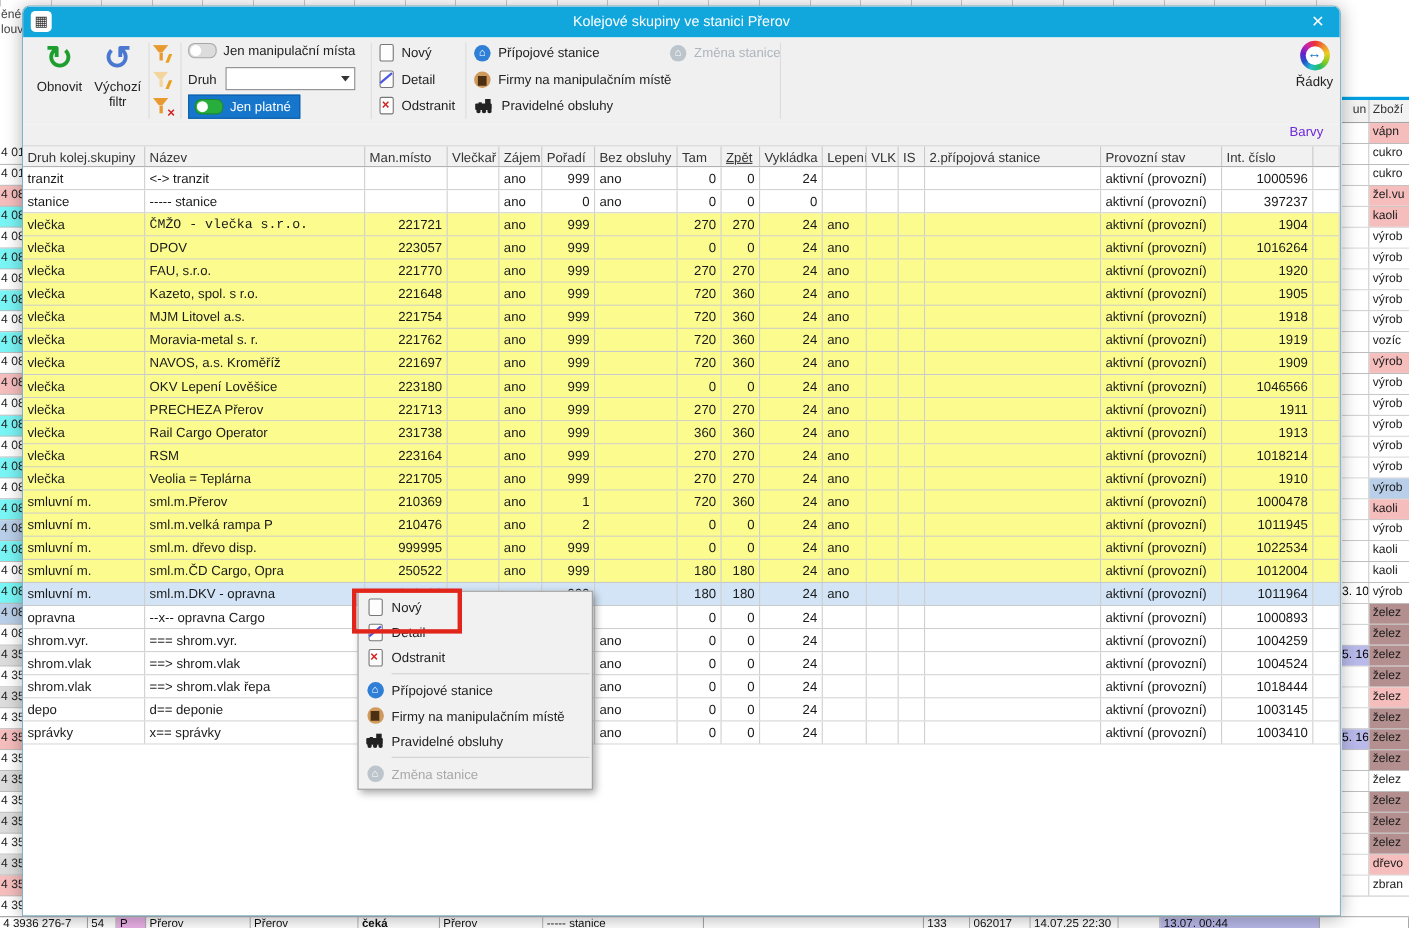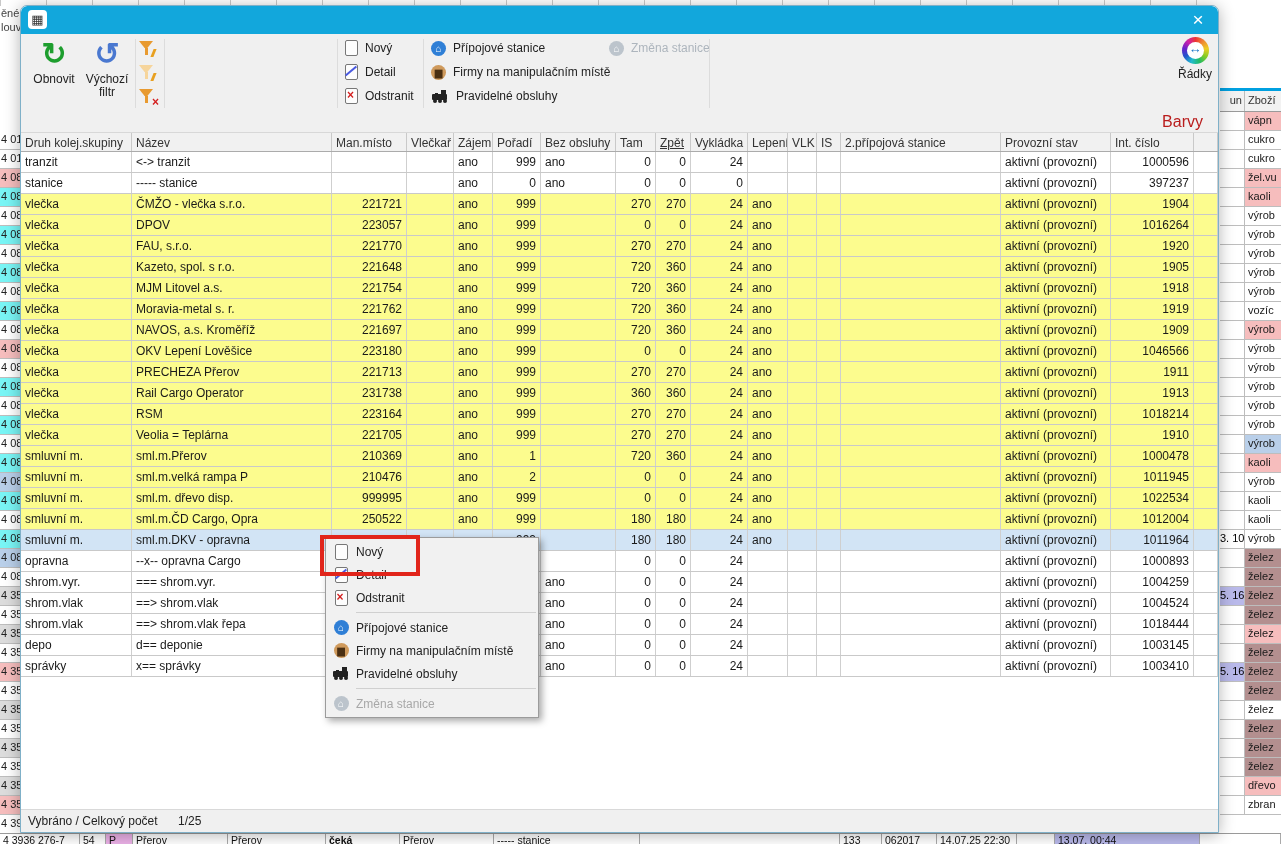--- a/index.html
+++ b/index.html
@@ -69,21 +69,21 @@
   .i-circle{display:inline-block;width:15px;height:15px;border-radius:50%;text-align:center;line-height:15px;font-size:10px;color:#fff;}
   .i-circle.station{background:#2f7fd6;} .i-circle.factory{background:#cf9a5c;color:#4a2f12;} .i-circle.home{background:#bcc4cc;}
   .i-loco{display:inline-block;width:18px;height:13px;position:relative;}
   .i-loco::before{content:"";position:absolute;left:1px;bottom:3px;width:15px;height:6px;background:#222;border-radius:1px;}
   .i-loco::after{content:"";position:absolute;left:2px;bottom:0;width:4px;height:4px;background:#222;border-radius:50%;box-shadow:5px 0 0 #222,10px 0 0 #222;}
   .i-loco i{position:absolute;left:10px;bottom:8px;width:5px;height:5px;background:#222;box-shadow:-7px 2px 0 -1px #222;}
   .radky{position:absolute;left:1146px;top:3px;width:56px;display:flex;flex-direction:column;align-items:center;}
   .i-wheel{width:27px;height:27px;border-radius:50%;background:conic-gradient(#e33,#e83,#ec2,#8c2,#2b6,#2bc,#25c,#62c,#c2a,#e33);position:relative;margin-bottom:4px;}
   .i-wheel::after{content:"";position:absolute;left:5px;top:5px;width:17px;height:17px;border-radius:50%;background:#fff;}
   .i-wheel i{position:absolute;left:0;top:4px;width:27px;text-align:center;z-index:2;color:#1d78c8;font-size:13px;font-weight:bold;font-style:normal;}
-  .barvy-strip{height:19px;min-height:19px;background:#f0f0f0;text-align:right;padding-right:15px;font-size:16px;color:#b91c1c;box-sizing:border-box;}
+  .barvy-strip{height:19px;min-height:19px;background:#f0f0f0;text-align:right;padding-right:15px;font-size:12px;color:#6d28d9;box-sizing:border-box;}
 
   
   .ghead{display:flex;height:20px;min-height:20px;background:#f1f1f1;border-top:1px solid #d8d8d8;border-bottom:1px solid #ababab;box-sizing:border-box;overflow:hidden;}
   .hcell{flex:0 0 auto;box-sizing:border-box;border-right:1px solid #c9c9c9;font-size:12px;color:#333;padding:3px 3px 0 4px;white-space:nowrap;overflow:hidden;}
   .gbody{overflow:hidden;}
   .grow{display:flex;height:21px;border-bottom:1px solid #c9c9c9;box-sizing:border-box;}
   .gcell{flex:0 0 auto;box-sizing:border-box;border-right:1px solid #cfcfcf;font-size:12px;color:#1a1a1a;padding:3px 4px 0 4px;white-space:nowrap;overflow:hidden;}
   .a-right{text-align:right;}
   .bg-white{background:#fff;} .bg-yellow{background:#fcfc8e;} .bg-selected{background:#d2e4f5;}
   .filler{flex:1;background:#fff;}
@@ -320,20 +320,21 @@
       <div class="bbcell c-w" style="width: 55px;">062017</div>
       <div class="bbcell c-w" style="width: 80px;">14.07.25 22:30</div>
       <div class="bbcell c-w" style="width: 38px;"></div>
       <div class="bbcell c-purple" style="width: 145px;">13.07. 00:44</div>
       <div class="bbcell c-w" style="width: 81px;"></div>
     </div>
 
   <div class="dialog">
     <div class="titlebar">
       <span class="winicon">▦</span>
+      <span class="title">Kolejové skupiny ve stanici Přerov</span>
       <span class="close">×</span>
     </div>
 
     <div class="toolbar">
       <div class="tb-big" style="left:6px;width:54px">
         <span class="bigicon i-refresh">↻</span>
         <span class="tb-lbl">Obnovit</span>
       </div>
       <div class="tb-big" style="left:60px;width:52px">
         <span class="bigicon i-undo">↺</span>
@@ -345,20 +346,36 @@
             <i class="zap"></i>
           </span>
         <span class="i-funnel outline">
             <i class="zap"></i>
           </span>
         <span class="i-funnel">
             <i class="fx">×</i>
           </span>
       </div>
       <div class="vsep" style="left:143px"></div>
+      <div class="grp3">
+        <div class="g3row" style="top:5px">
+          <span class="toggle"></span>
+          <span class="tgl-lbl">Jen manipulační místa</span>
+        </div>
+        <div class="g3row" style="top:27px">
+          <span class="tgl-lbl" style="margin-left:0">Druh</span>
+          <span class="combo"><span></span><i class="caret"></i></span>
+        </div>
+        <div class="g3row" style="top:52px">
+          <span class="chip">
+            <span class="toggle on"></span>
+            <span class="tgl-lbl">Jen platné</span>
+          </span>
+        </div>
+      </div>
       <div class="vsep" style="left:316px"></div>
       <div class="tb-item" style="left:324px;top:5px">
         <span class="i-page"></span>
           <span class="lbl">Nový</span>
       </div>
       <div class="tb-item" style="left:324px;top:29px">
         <span class="i-page edit"></span>
           <span class="lbl">Detail</span>
       </div>
       <div class="tb-item" style="left:324px;top:53px">
@@ -450,21 +467,21 @@
           <div class="gcell" style="width: 40px;"></div>
           <div class="gcell" style="width: 29px;"></div>
           <div class="gcell" style="width: 24px;"></div>
           <div class="gcell" style="width: 160px;"></div>
           <div class="gcell" style="width: 110px;">aktivní (provozní)</div>
           <div class="gcell a-right" style="width: 83px;">397237</div>
           <div class="gcell" style="width: 24px;"></div>
         </div>
         <div class="grow bg-yellow">
           <div class="gcell" style="width: 111px;">vlečka</div>
-          <div class="gcell" style="width: 200px;">ČMŽO - vlečka s.r.o.</div>
+          <div class="gcell" style="width: 200px; font-family: Liberation Mono, monospace;">ČMŽO - vlečka s.r.o.</div>
           <div class="gcell a-right" style="width: 75px;">221721</div>
           <div class="gcell" style="width: 47px;"></div>
           <div class="gcell" style="width: 39px;">ano</div>
           <div class="gcell a-right" style="width: 48px;">999</div>
           <div class="gcell" style="width: 75px;"></div>
           <div class="gcell a-right" style="width: 40px;">270</div>
           <div class="gcell a-right" style="width: 35px;">270</div>
           <div class="gcell a-right" style="width: 57px;">24</div>
           <div class="gcell" style="width: 40px;">ano</div>
           <div class="gcell" style="width: 29px;"></div>
@@ -888,24 +905,20 @@
           <div class="gcell" style="width: 29px;"></div>
           <div class="gcell" style="width: 24px;"></div>
           <div class="gcell" style="width: 160px;"></div>
           <div class="gcell" style="width: 110px;">aktivní (provozní)</div>
           <div class="gcell a-right" style="width: 83px;">1003410</div>
           <div class="gcell" style="width: 24px;"></div>
         </div>
       </div>
     <div class="filler"></div>
 
-    <div class="statusbar">
-      <span class="slbl">Vybráno / Celkový počet</span>
-      <span class="sval">1/25</span>
-    </div>
   </div>
 
   <div class="cmenu" id="ctxMenu">
       <div class="mi">
         <span class="mic">
           <span class="mic-ic i-page"></span>
         </span>
         <span>Nový</span>
       </div>
       <div class="mi">

